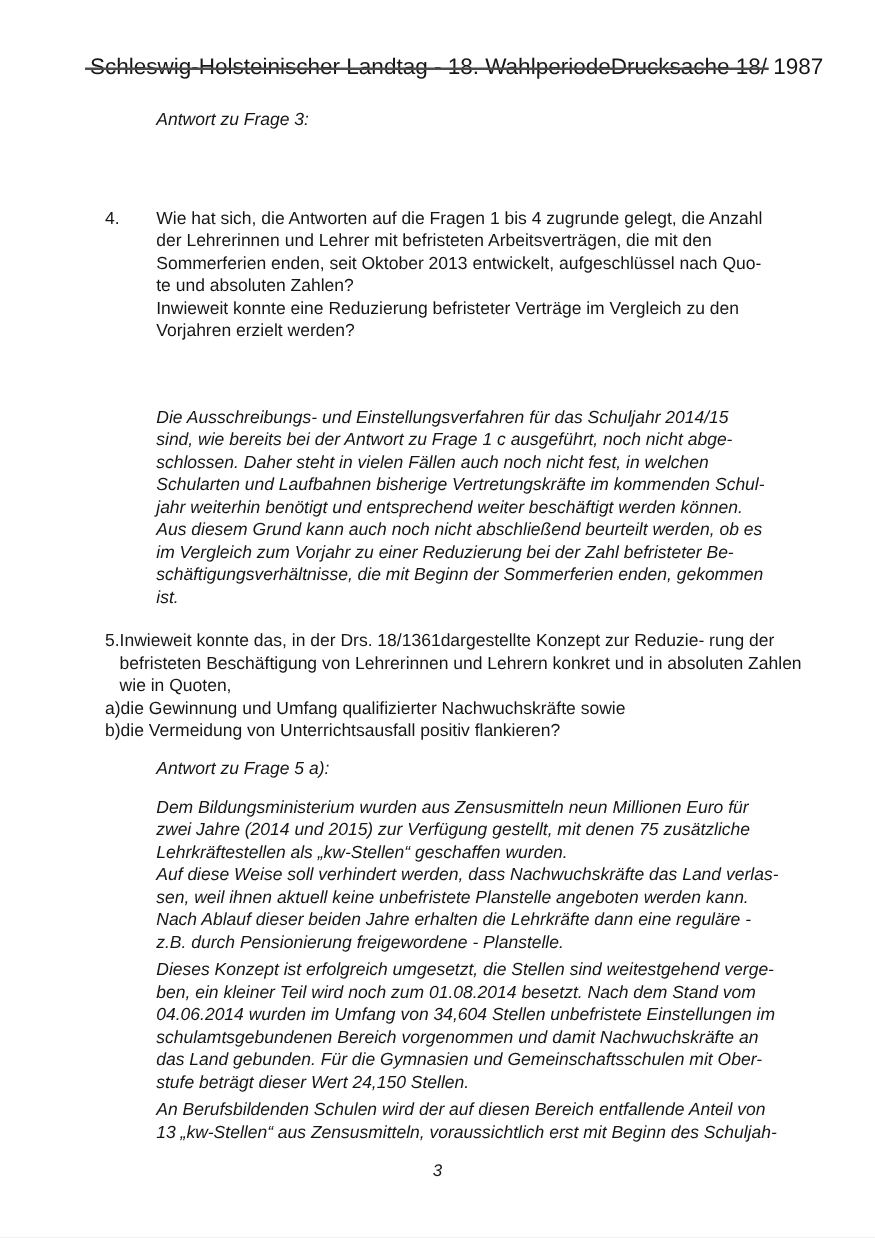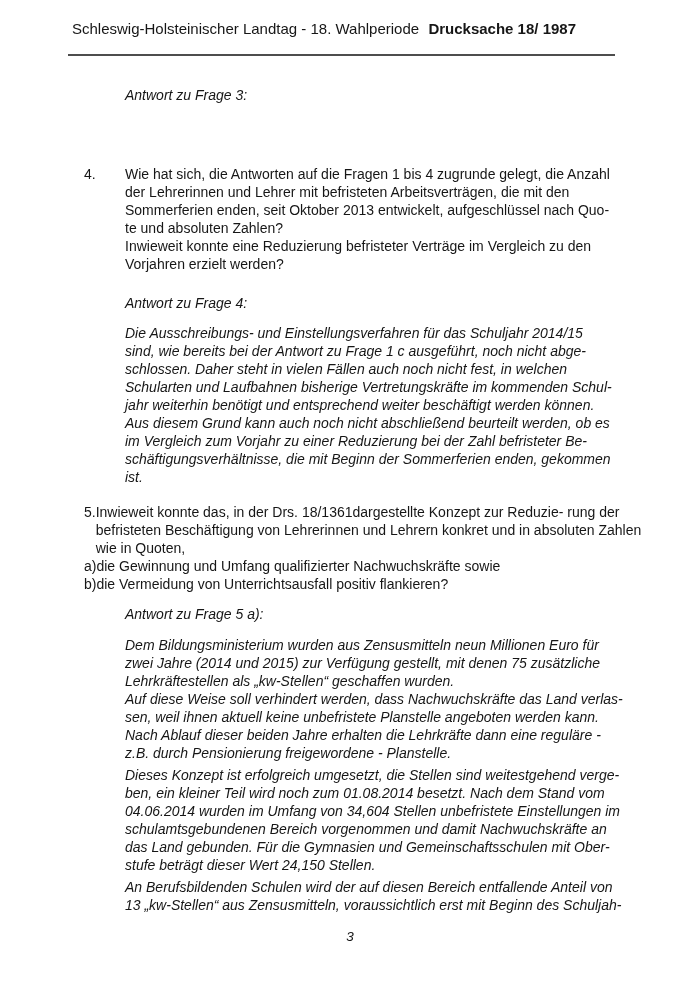--- a/index.html
+++ b/index.html
@@ -9,27 +9,27 @@
     margin:0 auto;
     background:#ffffff;
     font-family:"Liberation Sans", sans-serif;
     font-size:14px;
     line-height:18px;
     color:#161616;
     overflow:hidden;
   }
   .header {
     position:absolute;
-    top:20px; left:72px; width:504px;
+    top:44px; left:72px; width:504px;
     display:flex;
     justify-content:space-between;
-    font-size:15px;
+    font-size:18px;
     white-space:nowrap;
   }
-  .header .right { font-weight:bold; }
+  .header .right { font-weight:normal; }
   .rule {
     position:absolute;
     top:54px; left:68px; width:547px;
     height:0;
     border-top:2px solid #4d4d4d;
   }
   .block {
     position:absolute;
     margin:0;
     white-space:pre-line;
@@ -64,21 +64,20 @@
   <div class="block item" style="top:165px">
     <span class="marker">4.</span>
     <span class="itext">Wie hat sich, die Antworten auf die Fragen 1 bis 4 zugrunde gelegt, die Anzahl
 der Lehrerinnen und Lehrer mit befristeten Arbeitsverträgen, die mit den
 Sommerferien enden, seit Oktober 2013 entwickelt, aufgeschlüssel nach Quo-
 te und absoluten Zahlen?
 Inwieweit konnte eine Reduzierung befristeter Verträge im Vergleich zu den
 Vorjahren erzielt werden?</span>
   </div>
 
-  <p class="block para" style="top:294px">Antwort zu Frage 4:</p>
   <p class="block para" style="top:324px">Die Ausschreibungs- und Einstellungsverfahren für das Schuljahr 2014/15
 sind, wie bereits bei der Antwort zu Frage 1 c ausgeführt, noch nicht abge-
 schlossen. Daher steht in vielen Fällen auch noch nicht fest, in welchen
 Schularten und Laufbahnen bisherige Vertretungskräfte im kommenden Schul-
 jahr weiterhin benötigt und entsprechend weiter beschäftigt werden können.
 Aus diesem Grund kann auch noch nicht abschließend beurteilt werden, ob es
 im Vergleich zum Vorjahr zu einer Reduzierung bei der Zahl befristeter Be-
 schäftigungsverhältnisse, die mit Beginn der Sommerferien enden, gekommen
 ist.</p>
 

